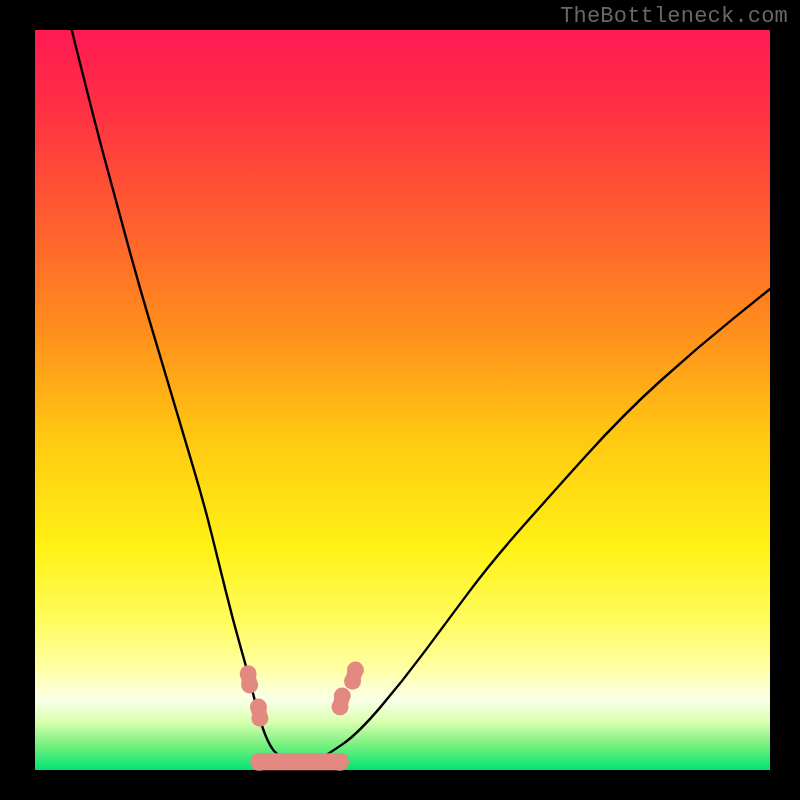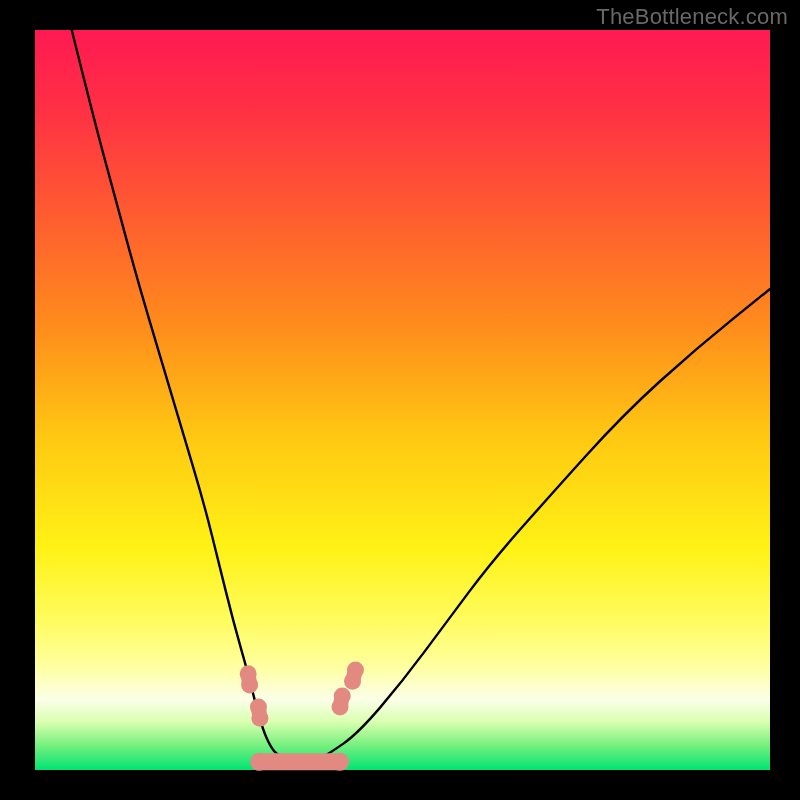--- a/index.html
+++ b/index.html
@@ -15,21 +15,21 @@
     top: 0;
     left: 0;
     width: 800px;
     height: 800px;
     background: #000;
   }
   .watermark {
     position: absolute;
     top: 4px;
     right: 12px;
-    font-family: Liberation Sans, sans-serif;
+    font-family: Liberation Mono, monospace;
     font-size: 22px;
     color: #686868;
     letter-spacing: 0.2px;
     font-weight: 500;
   }
   svg {
     position: absolute;
     display: block;
   }
 </style>

